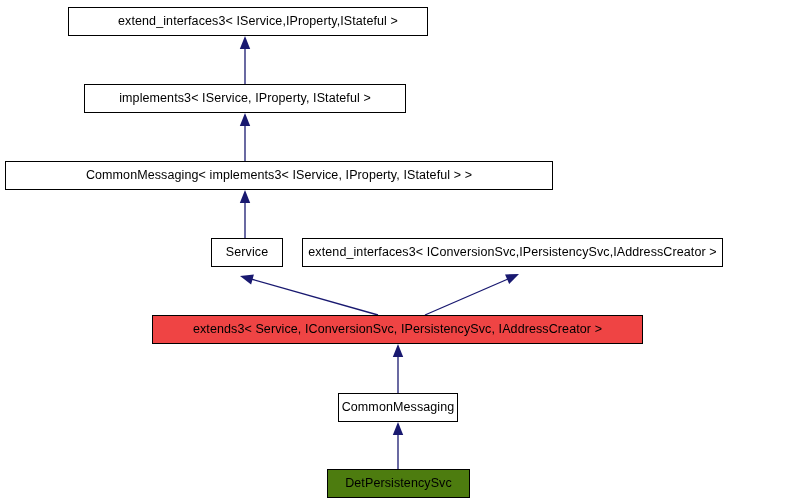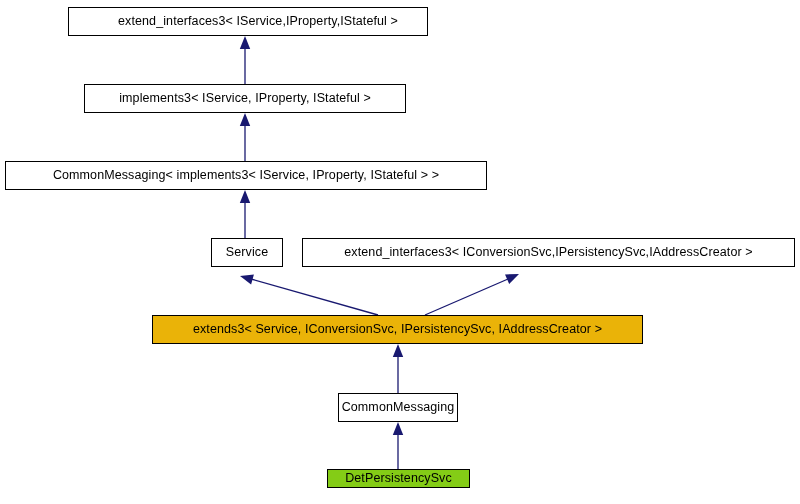--- a/index.html
+++ b/index.html
@@ -85,33 +85,33 @@
       </g>
     </svg>
 
   <div id="nodes">
       <div class="node" style="left: 68px; top: 7px; width: 360px; height: 29px; border-color: rgb(0, 0, 0); background: rgb(255, 255, 255); color: rgb(0, 0, 0); padding-left: 20px;">
         <span class="node-label">extend_interfaces3&lt; IService,IProperty,IStateful &gt;</span>
       </div>
       <div class="node" style="left: 84px; top: 84px; width: 322px; height: 29px; border-color: rgb(0, 0, 0); background: rgb(255, 255, 255); color: #000000;">
         <span class="node-label">implements3&lt; IService, IProperty, IStateful &gt;</span>
       </div>
-      <div class="node" style="left: 5px; top: 161px; width: 482px; height: 29px; border-color: rgb(0, 0, 0); background: rgb(255, 255, 255); color: rgb(0, 0, 0);">
+      <div class="node" style="left: 5px; top: 161px; width: 548px; height: 29px; border-color: rgb(0, 0, 0); background: rgb(255, 255, 255); color: rgb(0, 0, 0);">
         <span class="node-label">CommonMessaging&lt; implements3&lt; IService, IProperty, IStateful &gt; &gt;</span>
       </div>
       <div class="node" style="left: 211px; top: 238px; width: 72px; height: 29px; border-color: rgb(0, 0, 0); background: rgb(255, 255, 255); color: rgb(0, 0, 0);">
         <span class="node-label">Service</span>
       </div>
-      <div class="node" style="left: 302px; top: 238px; width: 493px; height: 29px; border-color: rgb(0, 0, 0); background: rgb(255, 255, 255); color: rgb(0, 0, 0);">
+      <div class="node" style="left: 302px; top: 238px; width: 421px; height: 29px; border-color: rgb(0, 0, 0); background: rgb(255, 255, 255); color: rgb(0, 0, 0);">
         <span class="node-label">extend_interfaces3&lt; IConversionSvc,IPersistencySvc,IAddressCreator &gt;</span>
       </div>
-      <div class="node" style="left: 152px; top: 315px; width: 491px; height: 29px; border-color: rgb(0, 0, 0); background: #eab308; color: rgb(0, 0, 0);">
+      <div class="node" style="left: 152px; top: 315px; width: 491px; height: 29px; border-color: rgb(0, 0, 0); background: #ef4444; color: rgb(0, 0, 0);">
         <span class="node-label">extends3&lt; Service, IConversionSvc, IPersistencySvc, IAddressCreator &gt;</span>
       </div>
       <div class="node" style="left: 338px; top: 393px; width: 120px; height: 29px; border-color: rgb(0, 0, 0); background: rgb(255, 255, 255); color: rgb(0, 0, 0);">
         <span class="node-label">CommonMessaging</span>
       </div>
-      <div class="node highlight" style="left: 327px; top: 469px; width: 143px; height: 19px; border-color: rgb(0, 0, 0); background: #84cc16; color: rgb(0, 0, 0);">
+      <div class="node highlight" style="left: 327px; top: 469px; width: 143px; height: 29px; border-color: rgb(0, 0, 0); background: #4d7c0f; color: rgb(0, 0, 0);">
         <span class="node-label">DetPersistencySvc</span>
       </div>
     </div>
 
 </div>
 
 </body></html>

